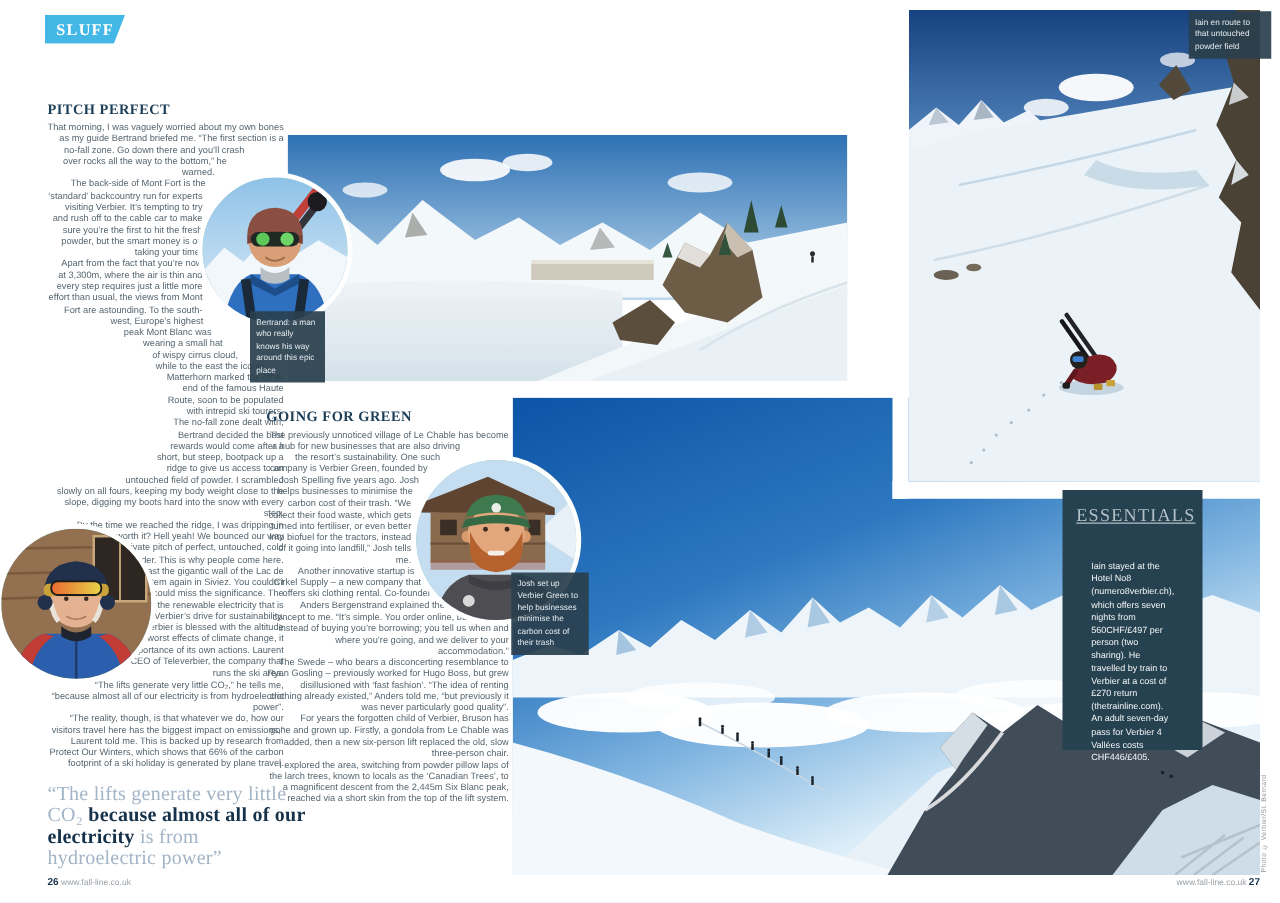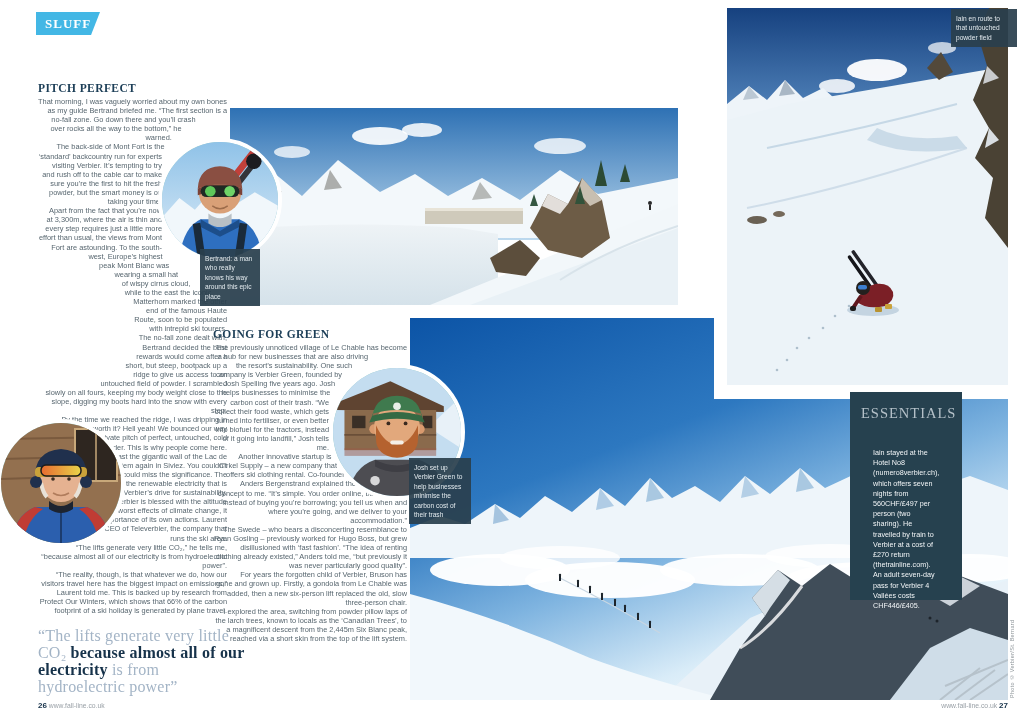--- a/index.html
+++ b/index.html
@@ -26,21 +26,21 @@
   
   .cap{position:absolute;background:rgba(42,64,78,0.93);color:#e3eaee;font-size:6.6px;
     line-height:9.4px;padding:5px 5px;z-index:6;}
   .cap-bertrand{left:200px;top:249px;width:50px;}
   .cap-iain{left:951px;top:9px;width:56px;}
   .cap-josh{left:409px;top:458px;width:52px;}
   
   .essentials{position:absolute;left:850px;top:392px;width:112px;height:208px;background:#26414f;
     z-index:5;box-sizing:border-box;padding:13px 11px;}
   .essentials h3{margin:0 0 26px 0;font-family:"Liberation Serif",serif;font-weight:normal;
-    color:#b4c0c8;font-size:14.5px;letter-spacing:1px;}
+    color:#b4c0c8;font-size:14.5px;letter-spacing:1px;text-decoration:underline;}
   .essentials p{margin:12px;color:#f2f5f7;font-size:7.2px;line-height:10.2px;}
   
   .col{position:absolute;overflow:hidden;color:#57666f;}
   .col h2{margin:0 0 3px 0;font-family:"Liberation Serif",serif;color:#1c3e57;font-size:11.5px;
     letter-spacing:.4px;}
   .col p{margin:0;font-size:7.4px;line-height:9.1px;text-align:right;}
   .col p.ind{text-indent:9px;}
   .col-left{left:38px;top:82px;width:189px;height:546px;}
   .col-mid{left:213px;top:328px;width:194px;height:376px;}
   .fl-bertrand{float:right;width:68px;height:172px;margin-top:40px;margin-right:-3px;

